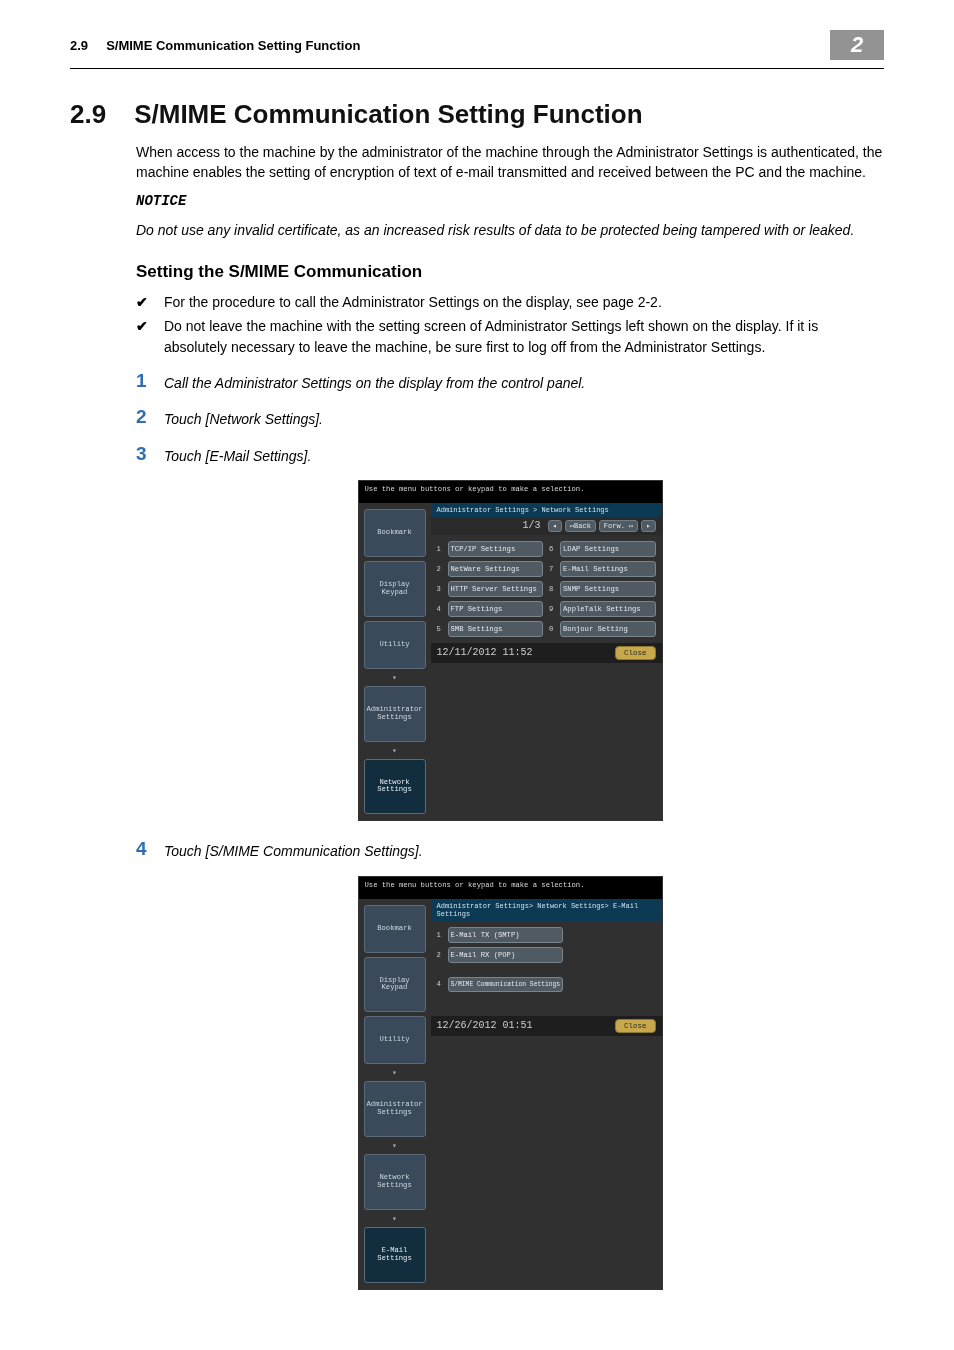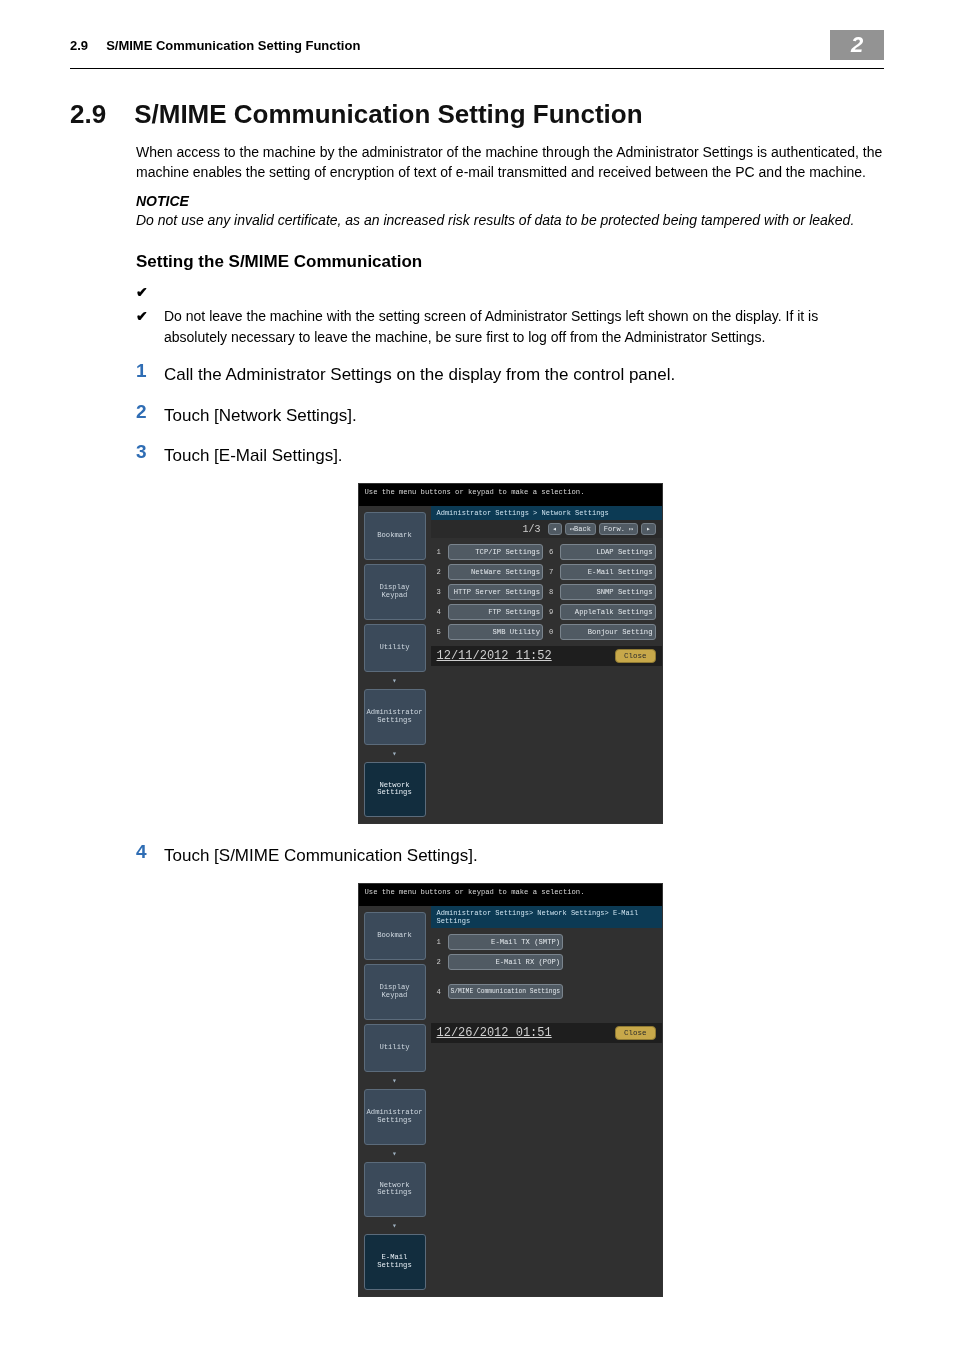--- a/index.html
+++ b/index.html
@@ -8,50 +8,50 @@
   .hdr { display: flex; align-items: center; margin-bottom: 8px; }
   .hdr-left { font-size: 13px; font-weight: bold; }
   .hdr-right { margin-left: auto; width: 54px; height: 30px; background: #939393; display: flex; align-items: flex-end; justify-content: center; padding-bottom: 2px; }
   .hdr-right span { font-size: 22px; font-weight: bold; font-style: italic; color: #fff; }
   .hr1 { border: none; border-top: 1.5px solid #000; margin-bottom: 30px; }
   .h1row { display: flex; align-items: baseline; margin-bottom: 12px; }
   .secno { font-size: 26px; font-weight: bold; margin-right: 28px; color: #111; }
   .sectitle { font-size: 26px; font-weight: bold; color: #111; }
   .body-ind { margin-left: 66px; }
   .para { font-size: 14px; line-height: 1.45; margin-bottom: 10px; }
-  .notice-lbl { font-size: 14px; font-weight: bold; font-style: italic; margin-top: 8px; margin-bottom: 2px; }
+  .notice-lbl { font-size: 14px; font-weight: bold; font-style: italic; margin-top: 8px; margin-bottom: 12px; font-family: Liberation Mono, monospace; }
   .notice-body { font-size: 14px; font-style: italic; line-height: 1.4; margin-bottom: 22px; }
   .h2 { font-size: 17px; font-weight: bold; margin-bottom: 10px; }
   .bullet { display: flex; font-size: 14px; line-height: 1.45; margin-bottom: 4px; }
   .bullet .chk { width: 28px; flex: 0 0 28px; font-weight: bold; }
   .step { display: flex; margin-bottom: 14px; }
   .stepno { width: 28px; flex: 0 0 28px; font-size: 19px; font-weight: bold; color: #2f6db4; line-height: 1.1; }
-  .steptxt { font-size: 17px; line-height: 1.45; padding-top: 2px; }
+  .steptxt { font-size: 14px; line-height: 1.45; padding-top: 2px; font-style: italic; }
   .screenshot-wrap { display: flex; justify-content: center; margin: 6px 0 18px 0; }
 
   
   .shot { width: 305px; border: 1px solid #333; font-family: "Courier New", monospace; font-size: 7.2px; color: #ddd; }
   .shot .topbar { background: #000; color: #d8d8d8; padding: 4px 6px 16px 6px; height: 22px; }
   .shot-body { display: flex; }
   .shot-side { width: 72px; background: #303030; padding: 6px 5px; display: flex; flex-direction: column; gap: 4px; }
   .side-btn { background: #3b4a5a; border: 1px solid #5b6b7b; border-radius: 3px; text-align: center; padding: 19px 2px; color: #cfd8e0; line-height: 1.1; }
   .side-btn.sel { background: #122d3e; color: #e6eef4; }
   .side-arrow { text-align: center; color: #9fb2c2; font-size: 8px; }
   .shot-main { flex: 1; background: #303030; padding: 0; }
   .crumb { background: #0c3a54; color: #cde2ef; padding: 3px 6px; font-size: 7px; }
   .pager { display: flex; justify-content: flex-end; align-items: center; gap: 3px; padding: 3px 6px; background: #2a2a2a; }
   .pager .pg { color: #cfcfcf; font-size: 10px; margin-right: 4px; }
   .pager .pbtn { background: #505a63; border: 1px solid #737d86; border-radius: 3px; padding: 1px 4px; color: #e0e6ea; font-size: 7px; }
   .grid2 { display: grid; grid-template-columns: 1fr 1fr; gap: 4px 6px; padding: 6px; }
   .grid1 { display: grid; grid-template-columns: 1fr; gap: 4px; padding: 6px; width: 60%; }
   .opt { display: flex; align-items: center; }
   .opt .num { width: 11px; color: #cfcfcf; }
-  .opt .obtn { flex: 1; background: #505a63; border: 1px solid #7a848d; border-radius: 3px; text-align: right; padding: 3px 2px; color: #e4e9ed; }
+  .opt .obtn { flex: 1; background: #505a63; border: 1px solid #7a848d; border-radius: 3px; text-align: left; padding: 3px 2px; color: #e4e9ed; }
   .footer-row { display: flex; align-items: center; background: #1e1e1e; padding: 3px 6px; }
-  .footer-row .ts { color: #cfcfcf; font-size: 12px; text-decoration: underline; }
+  .footer-row .ts { color: #cfcfcf; font-size: 10px; }
   .footer-row .close { margin-left: auto; background: #c7a84a; border: 1px solid #8f7a33; border-radius: 4px; color: #2b2b2b; padding: 2px 8px; font-size: 7.5px; }
 
   .page-footer { position: absolute; left: 70px; right: 70px; bottom: 30px; border-top: 1px solid #000; display: flex; justify-content: space-between; font-size: 12px; padding-top: 4px; }
 </style>
 </head>
 <body>
 
 <div class="page">
 
   <div class="hdr">
@@ -74,20 +74,21 @@
   <div class="body-ind">
     <p class="para">When access to the machine by the administrator of the machine through the Administrator Settings is authenticated, the machine enables the setting of encryption of text of e-mail transmitted and received between the PC and the machine.</p>
 
     <div class="notice-lbl">NOTICE</div>
     <div class="notice-body">Do not use any invalid certificate, as an increased risk results of data to be protected being tampered with or leaked.</div>
 
     <div class="h2">Setting the S/MIME Communication</div>
 
     <div class="bullet">
       <div class="chk">✔</div>
+      <div>For the procedure to call the Administrator Settings on the display, see page 2-2.</div>
     </div>
     <div class="bullet" style="margin-bottom:14px;">
       <div class="chk">✔</div>
       <div>Do not leave the machine with the setting screen of Administrator Settings left shown on the display. If it is absolutely necessary to leave the machine, be sure first to log off from the Administrator Settings.</div>
     </div>
 
     <div class="step">
       <div class="stepno">1</div>
       <div class="steptxt">Call the Administrator Settings on the display from the control panel.</div>
     </div>
@@ -150,21 +151,21 @@
               <div class="opt">
                   <span class="num">4</span>
                   <span class="obtn">FTP Settings</span>
                 </div>
               <div class="opt">
                   <span class="num">9</span>
                   <span class="obtn">AppleTalk Settings</span>
                 </div>
               <div class="opt">
                   <span class="num">5</span>
-                  <span class="obtn">SMB Utility</span>
+                  <span class="obtn">SMB Settings</span>
                 </div>
               <div class="opt">
                   <span class="num">0</span>
                   <span class="obtn">Bonjour Setting</span>
                 </div>
             </div>
             <div class="footer-row">
               <span class="ts">12/11/2012   11:52</span>
               <span class="close">Close</span>
             </div>

